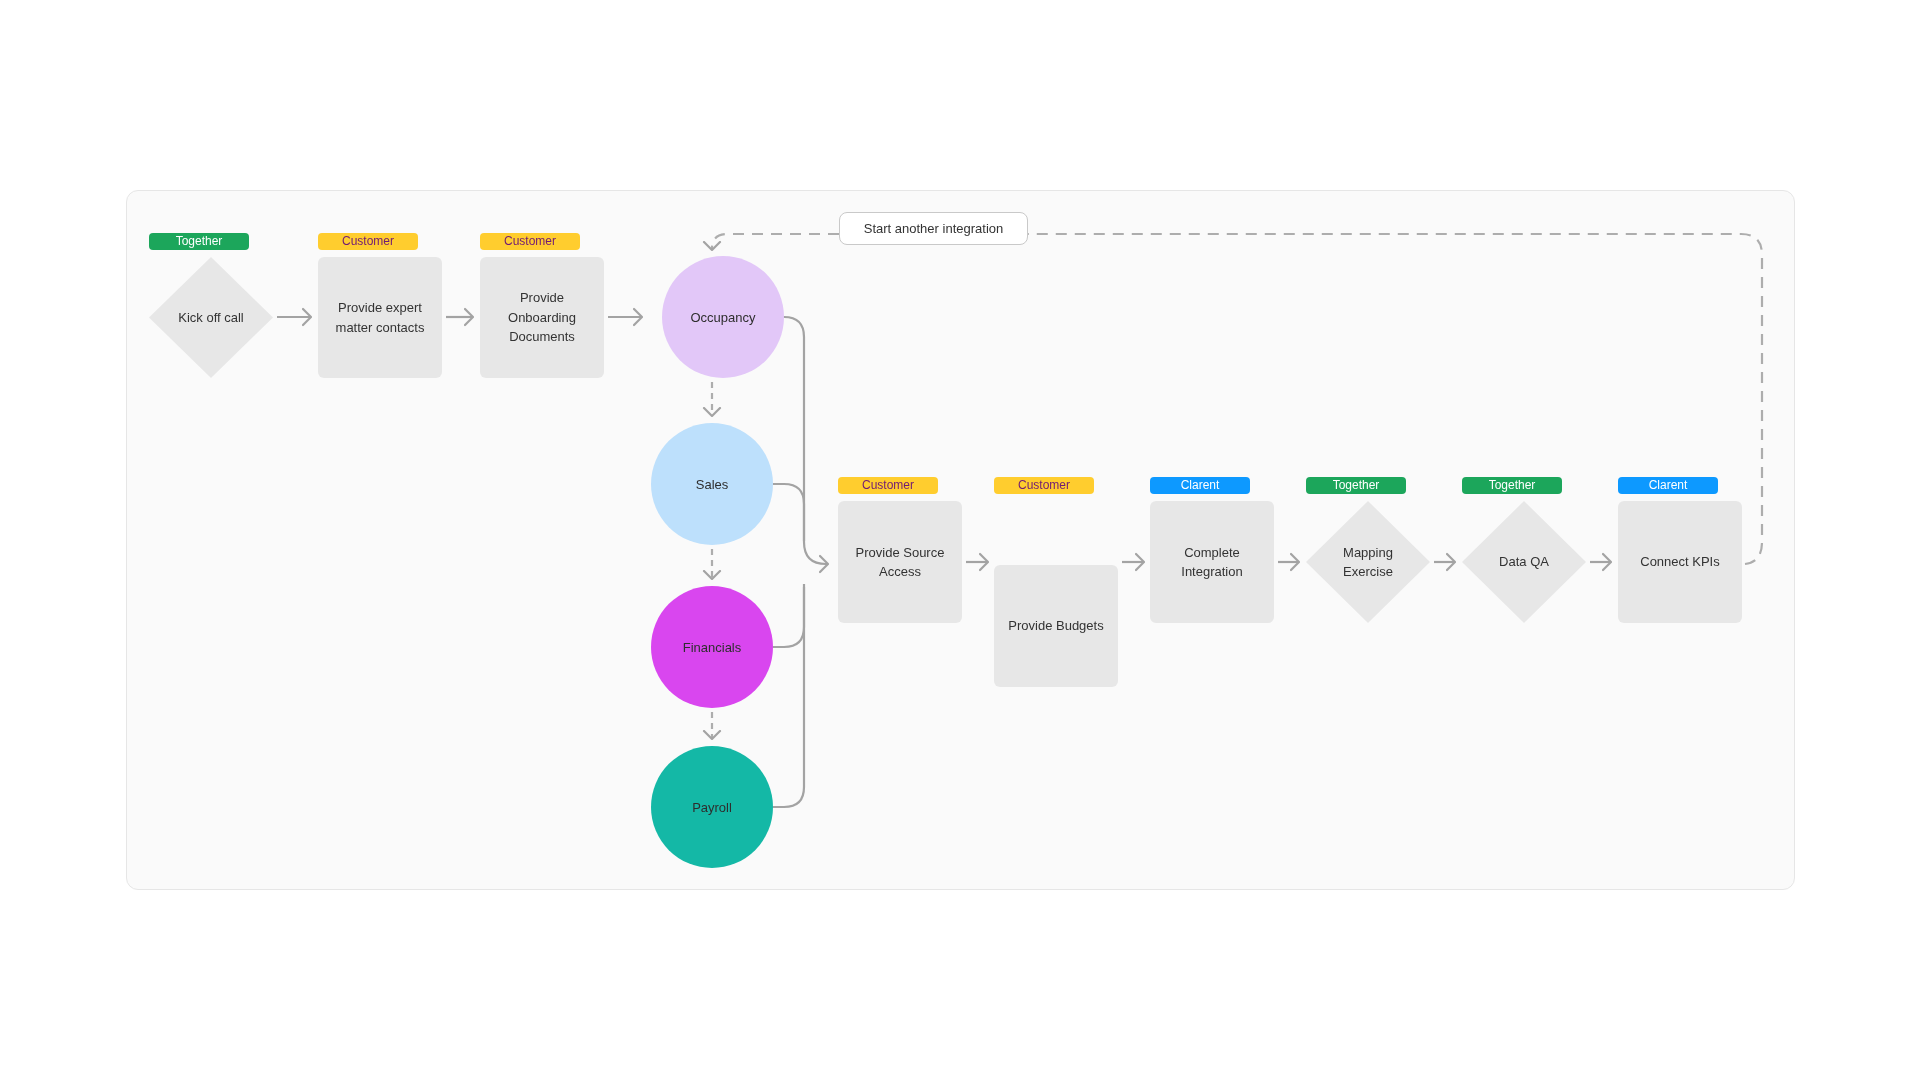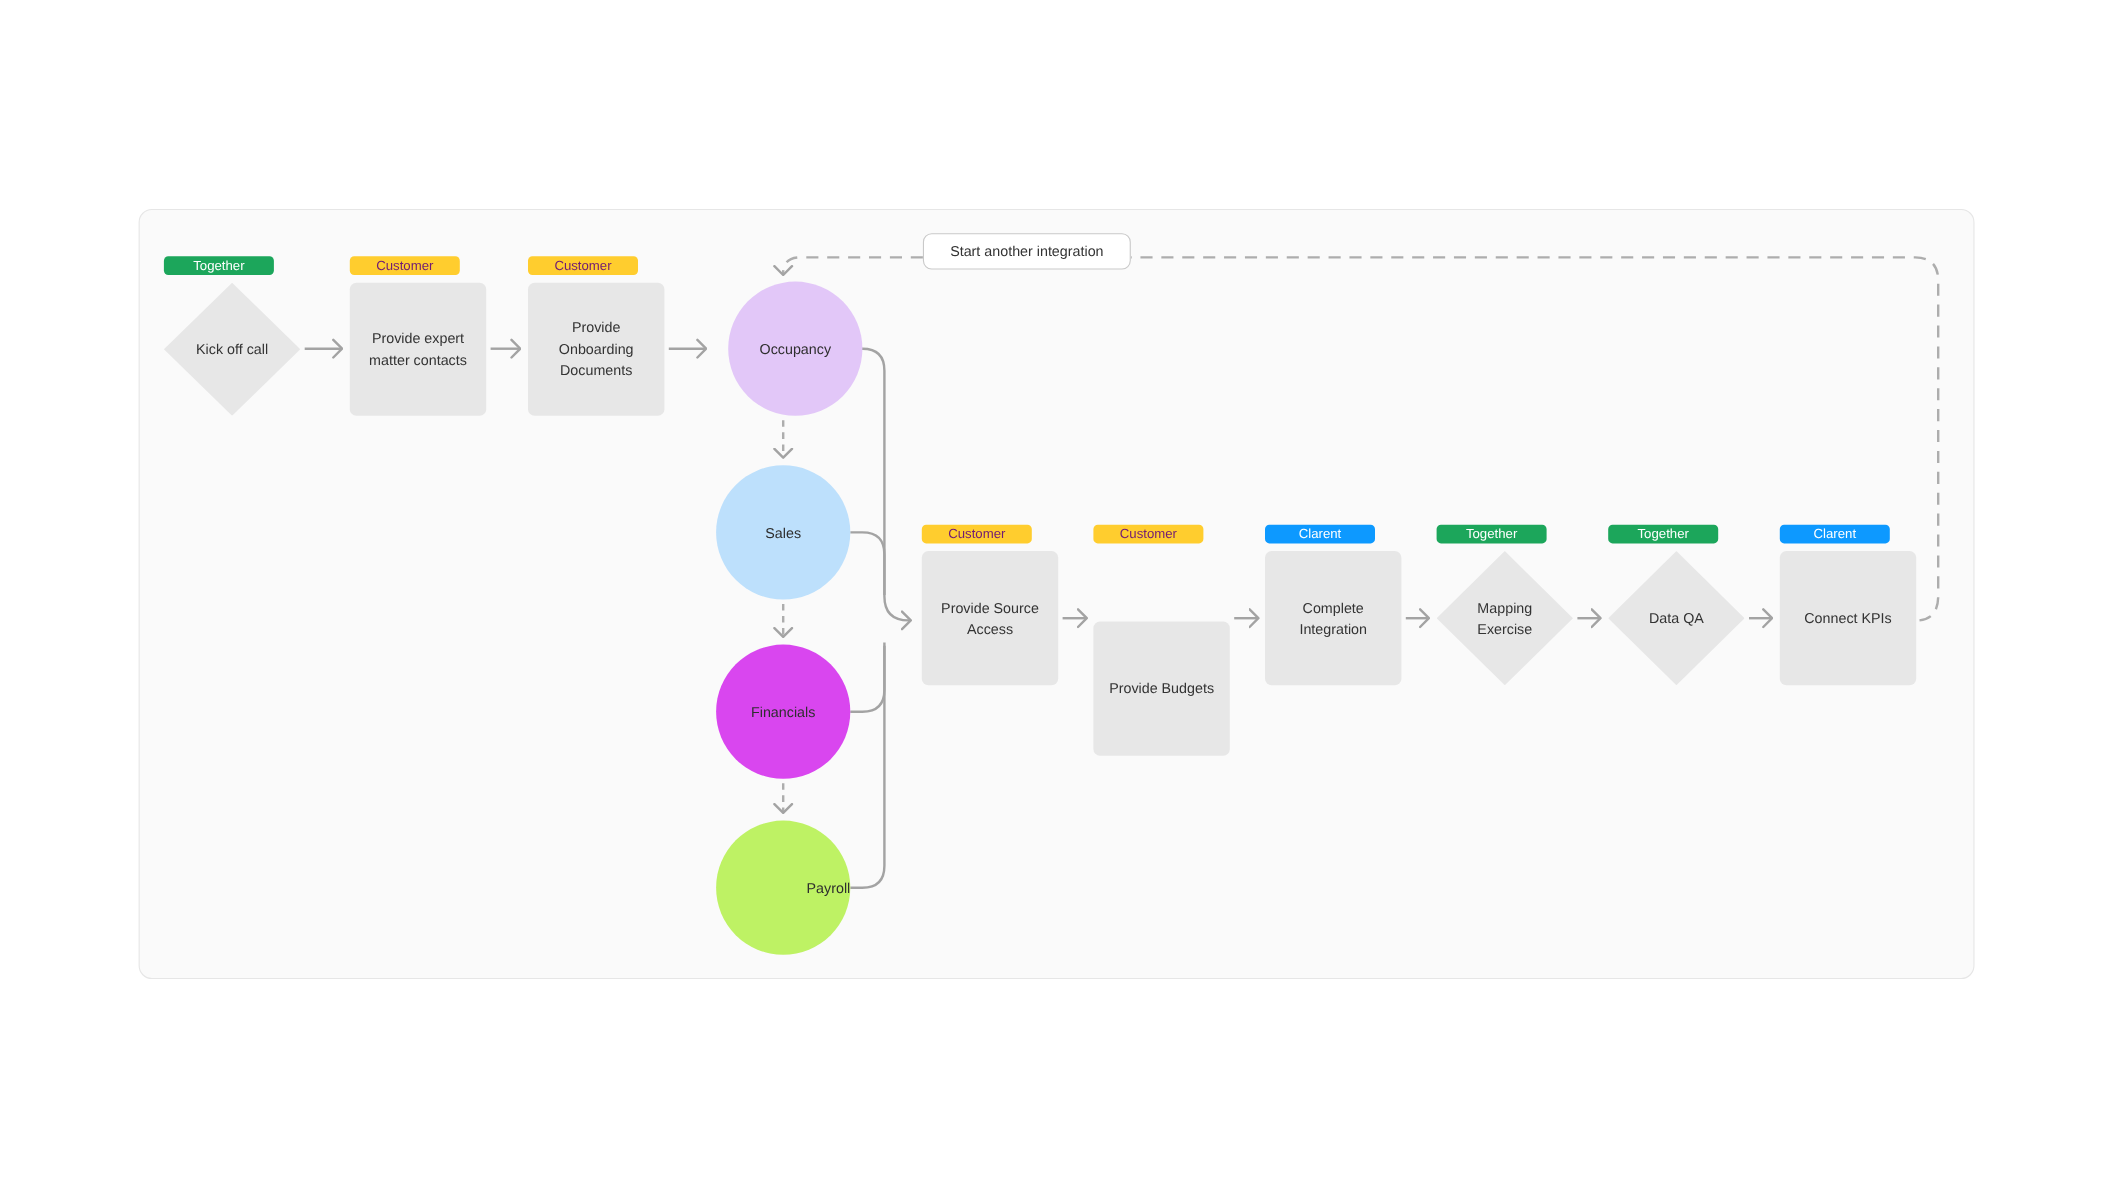--- a/index.html
+++ b/index.html
@@ -38,21 +38,21 @@
   }
   .chain-diamond { height: 122px; }
 
   .circle {
     width: 122px; height: 122px; border-radius: 50%;
     font-size: 13px; font-weight: 500; color: #2e2e2e;
   }
   .circle.purple { background: #e2c7f8; }
   .circle.blue   { background: #bde0fc; }
   .circle.green  { background: #d946ef; }
-  .circle.orange { background: #bef264; justify-content: flex-end; }
+  .circle.orange { background: #14b8a6; }
 
   .start-node {
     left: 712px; top: 21px; width: 189px; height: 33px;
     background: #ffffff; border: 1.5px solid #c9c9c9; border-radius: 8px;
     font-size: 13px; font-weight: 500; color: #333333;
   }
 
   .lbl { pointer-events: none; }
 </style>
 </head>

